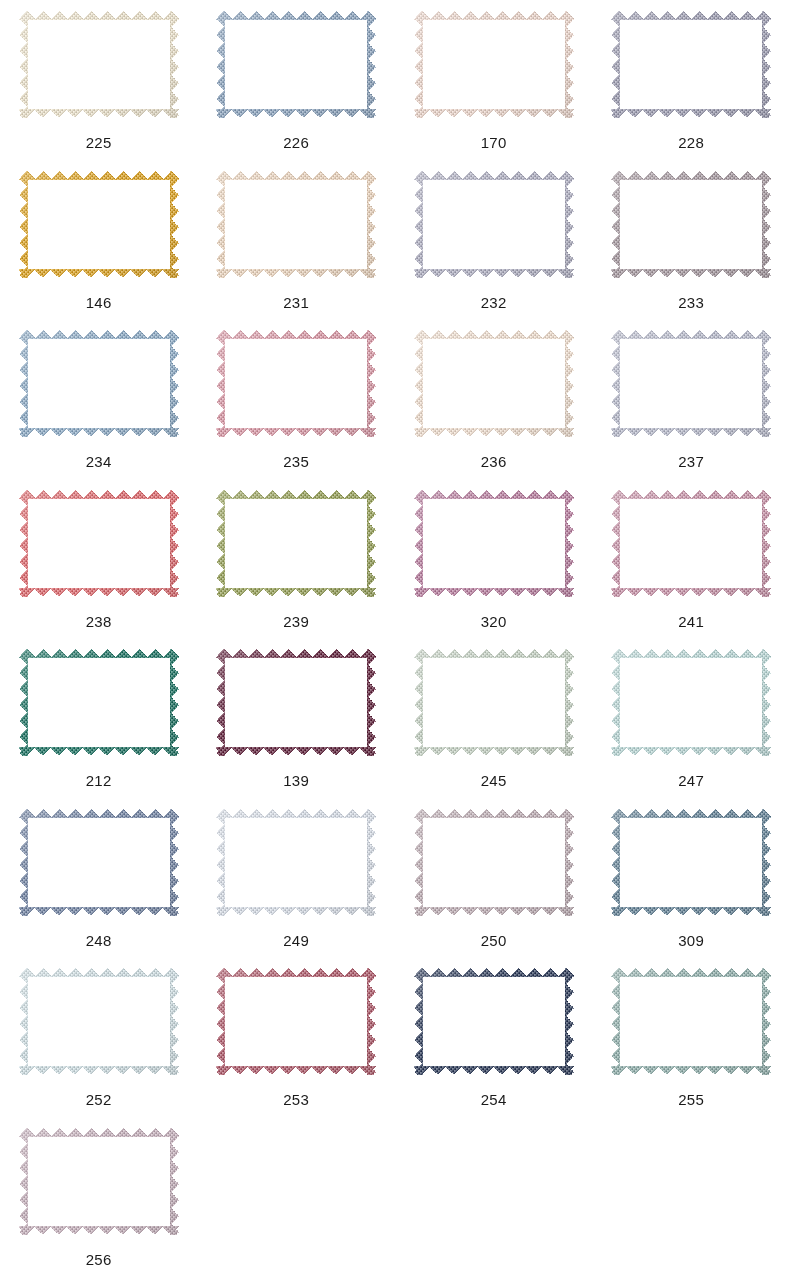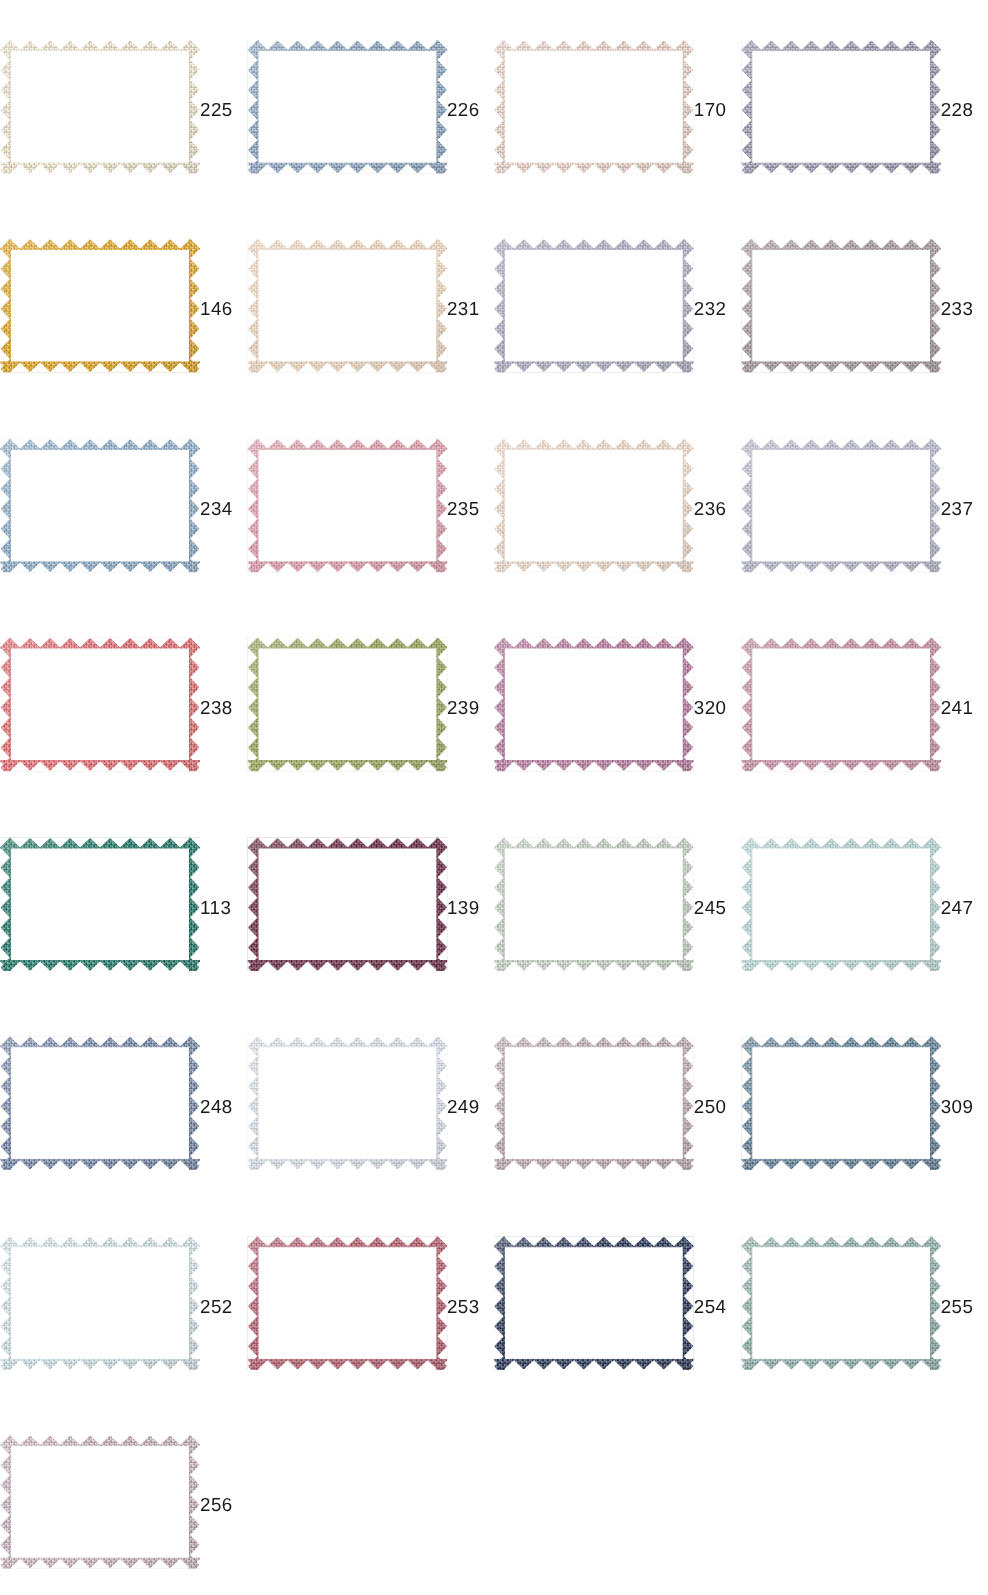--- a/index.html
+++ b/index.html
@@ -19,20 +19,21 @@
     display: grid;
     grid-template-columns: repeat(4, 197.5px);
     grid-template-rows: repeat(8, 159.5px);
     width: 790px;
     height: 1276px;
   }
 
   .swatch-cell {
     position: relative;
     display: flex;
+    flex-direction: column;
     align-items: center;
     justify-content: flex-start;
   }
 
   
   .swatch-chip {
     position: relative;
     width: 160px;
     height: 107px;
     margin-top: 11px;
@@ -250,21 +251,21 @@
       </div>
       <div class="swatch-label">241</div>
     </div>
     <div class="swatch-cell">
       <div class="swatch-chip">
         <div class="chip-base" style="background-color: rgb(16, 112, 94);"></div>
         <div class="chip-weave"></div>
         <div class="chip-weave2"></div>
         <div class="chip-shade"></div>
       </div>
-      <div class="swatch-label">113</div>
+      <div class="swatch-label">212</div>
     </div>
     <div class="swatch-cell">
       <div class="swatch-chip">
         <div class="chip-base" style="background-color: rgb(93, 23, 52);"></div>
         <div class="chip-weave"></div>
         <div class="chip-weave2"></div>
         <div class="chip-shade"></div>
       </div>
       <div class="swatch-label">139</div>
     </div>

